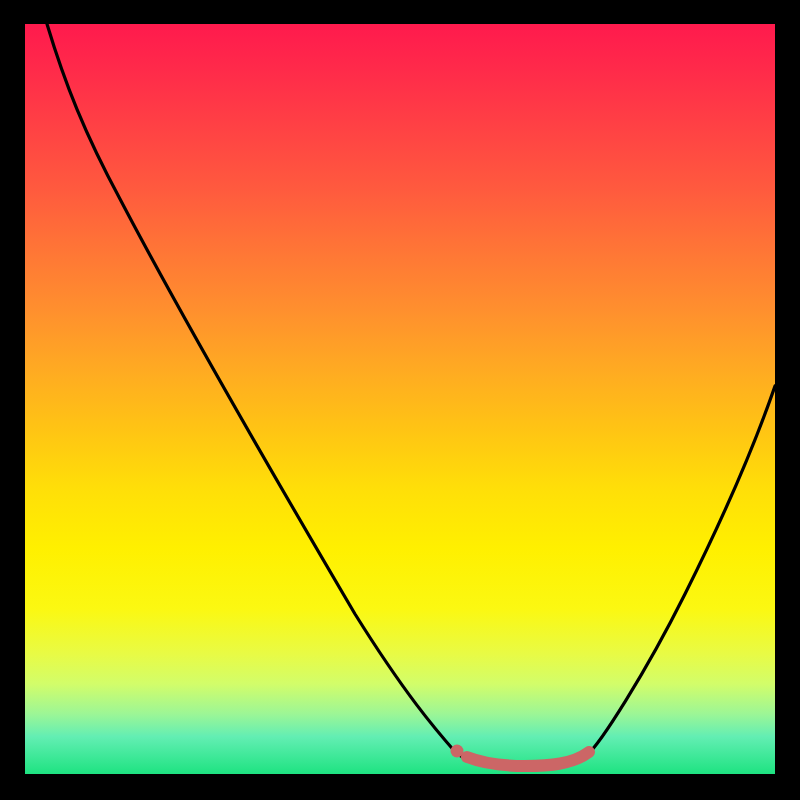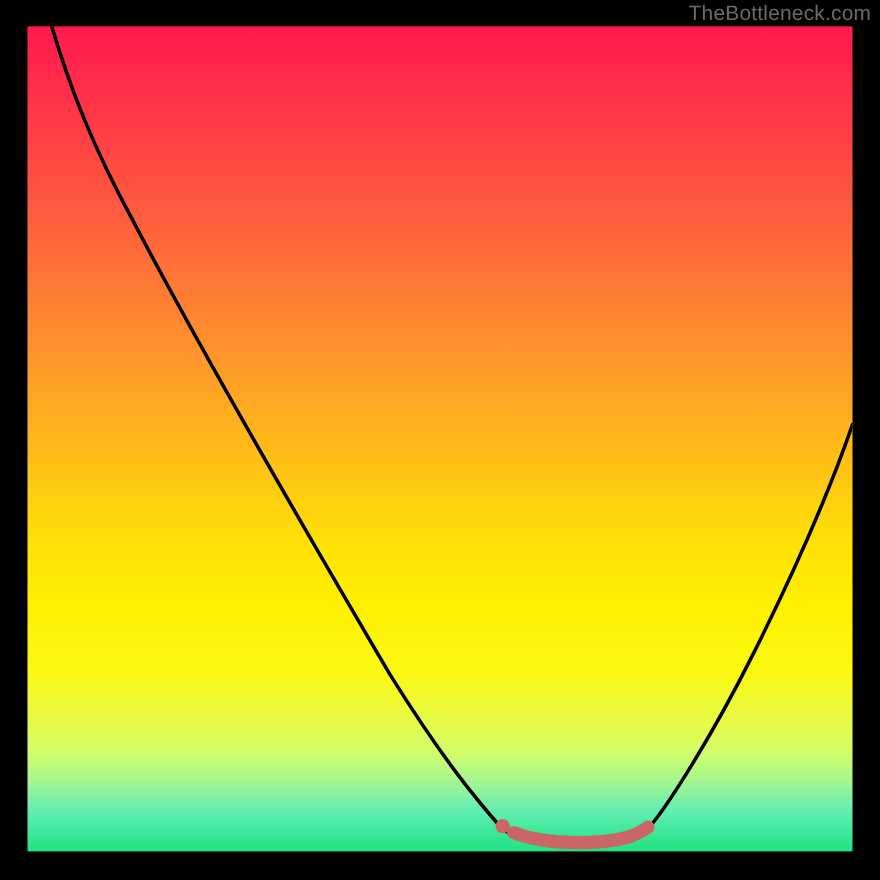--- a/index.html
+++ b/index.html
@@ -85,15 +85,14 @@
 
       <path d="M 442 733
                C 460 740, 480 742, 500 742
                C 525 742, 548 740, 564 728" fill="none" stroke="#cc6666" stroke-width="12" stroke-linecap="round"></path>
 
       <circle cx="432" cy="727" r="6.5" fill="#cc6666"></circle>
     </svg>
 
   </div>
 
-  <div class="watermark">TheBottleneck.com</div>
 
 </div>
 
 </body></html>

